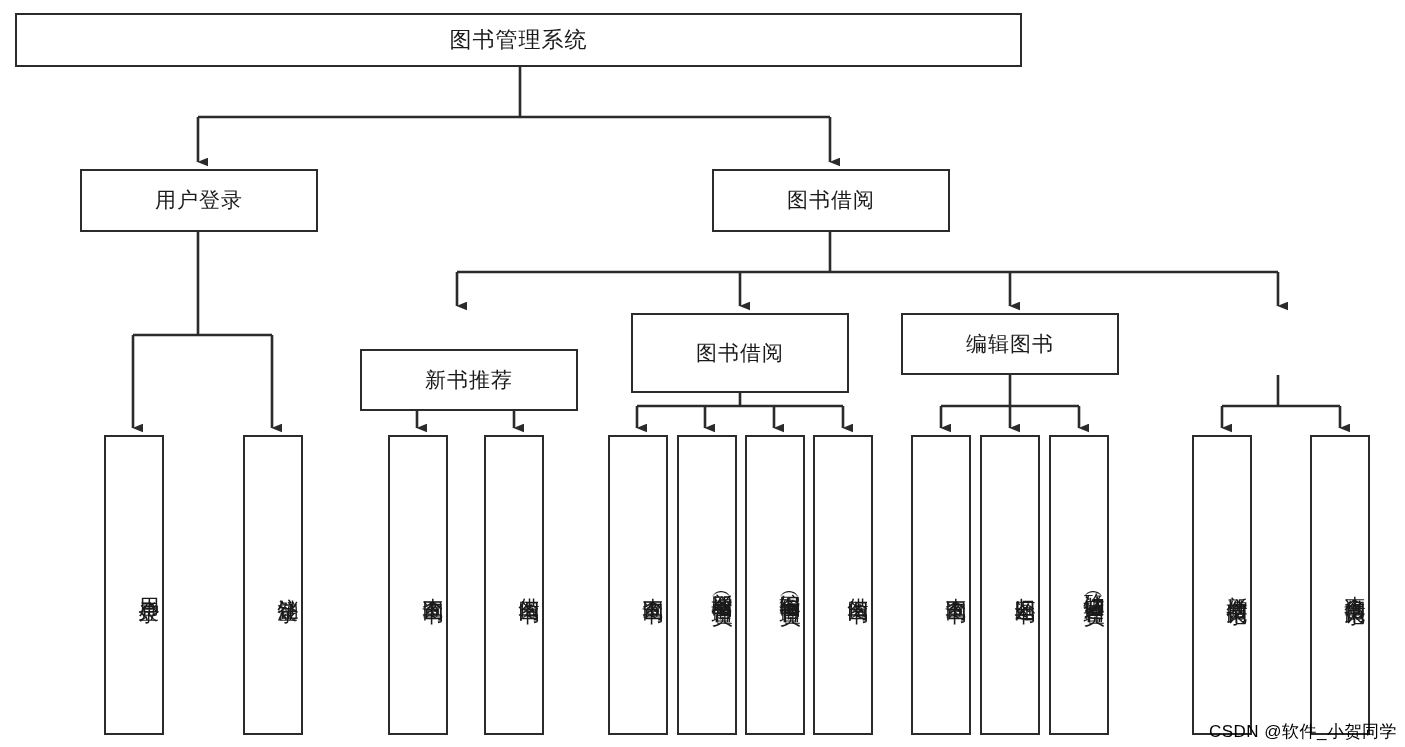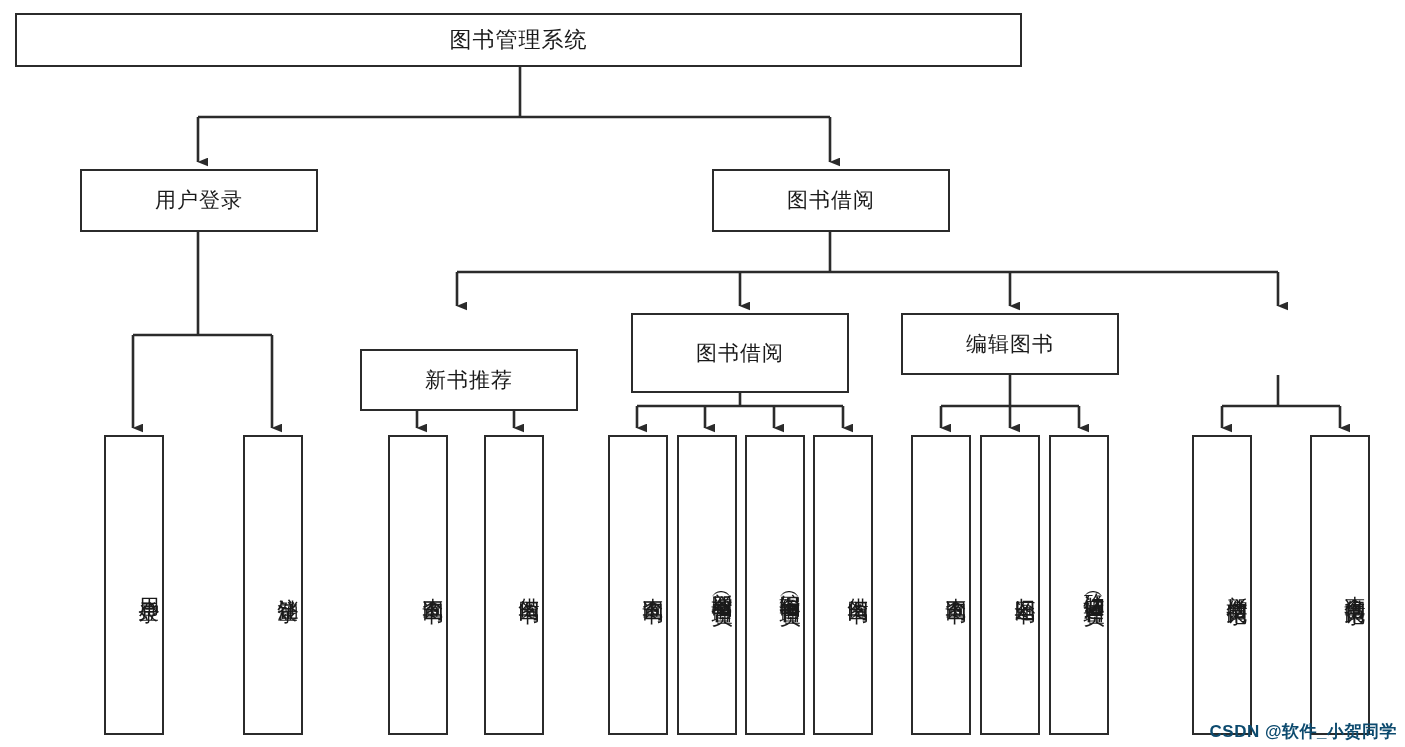--- a/index.html
+++ b/index.html
@@ -56,24 +56,23 @@
     white-space: nowrap;
   }
   .node.root {
     font-size: 22px;
   }
   #watermark {
     position: absolute;
     right: 8px;
     bottom: 4px;
     font-size: 17px;
-    color: #0c4a6e;
+    color: #000000;
     white-space: nowrap;
     letter-spacing: 0.5px;
-    font-weight: bold;
   }
 </style>
 </head>
 <body>
 
 <div id="canvas">
 
   <svg id="wires" viewBox="0 0 1405 747" xmlns="http://www.w3.org/2000/svg">
     <defs>
       <marker id="arw" markerWidth="9" markerHeight="11" refX="4.5" refY="10.4" orient="auto" markerUnits="userSpaceOnUse">

